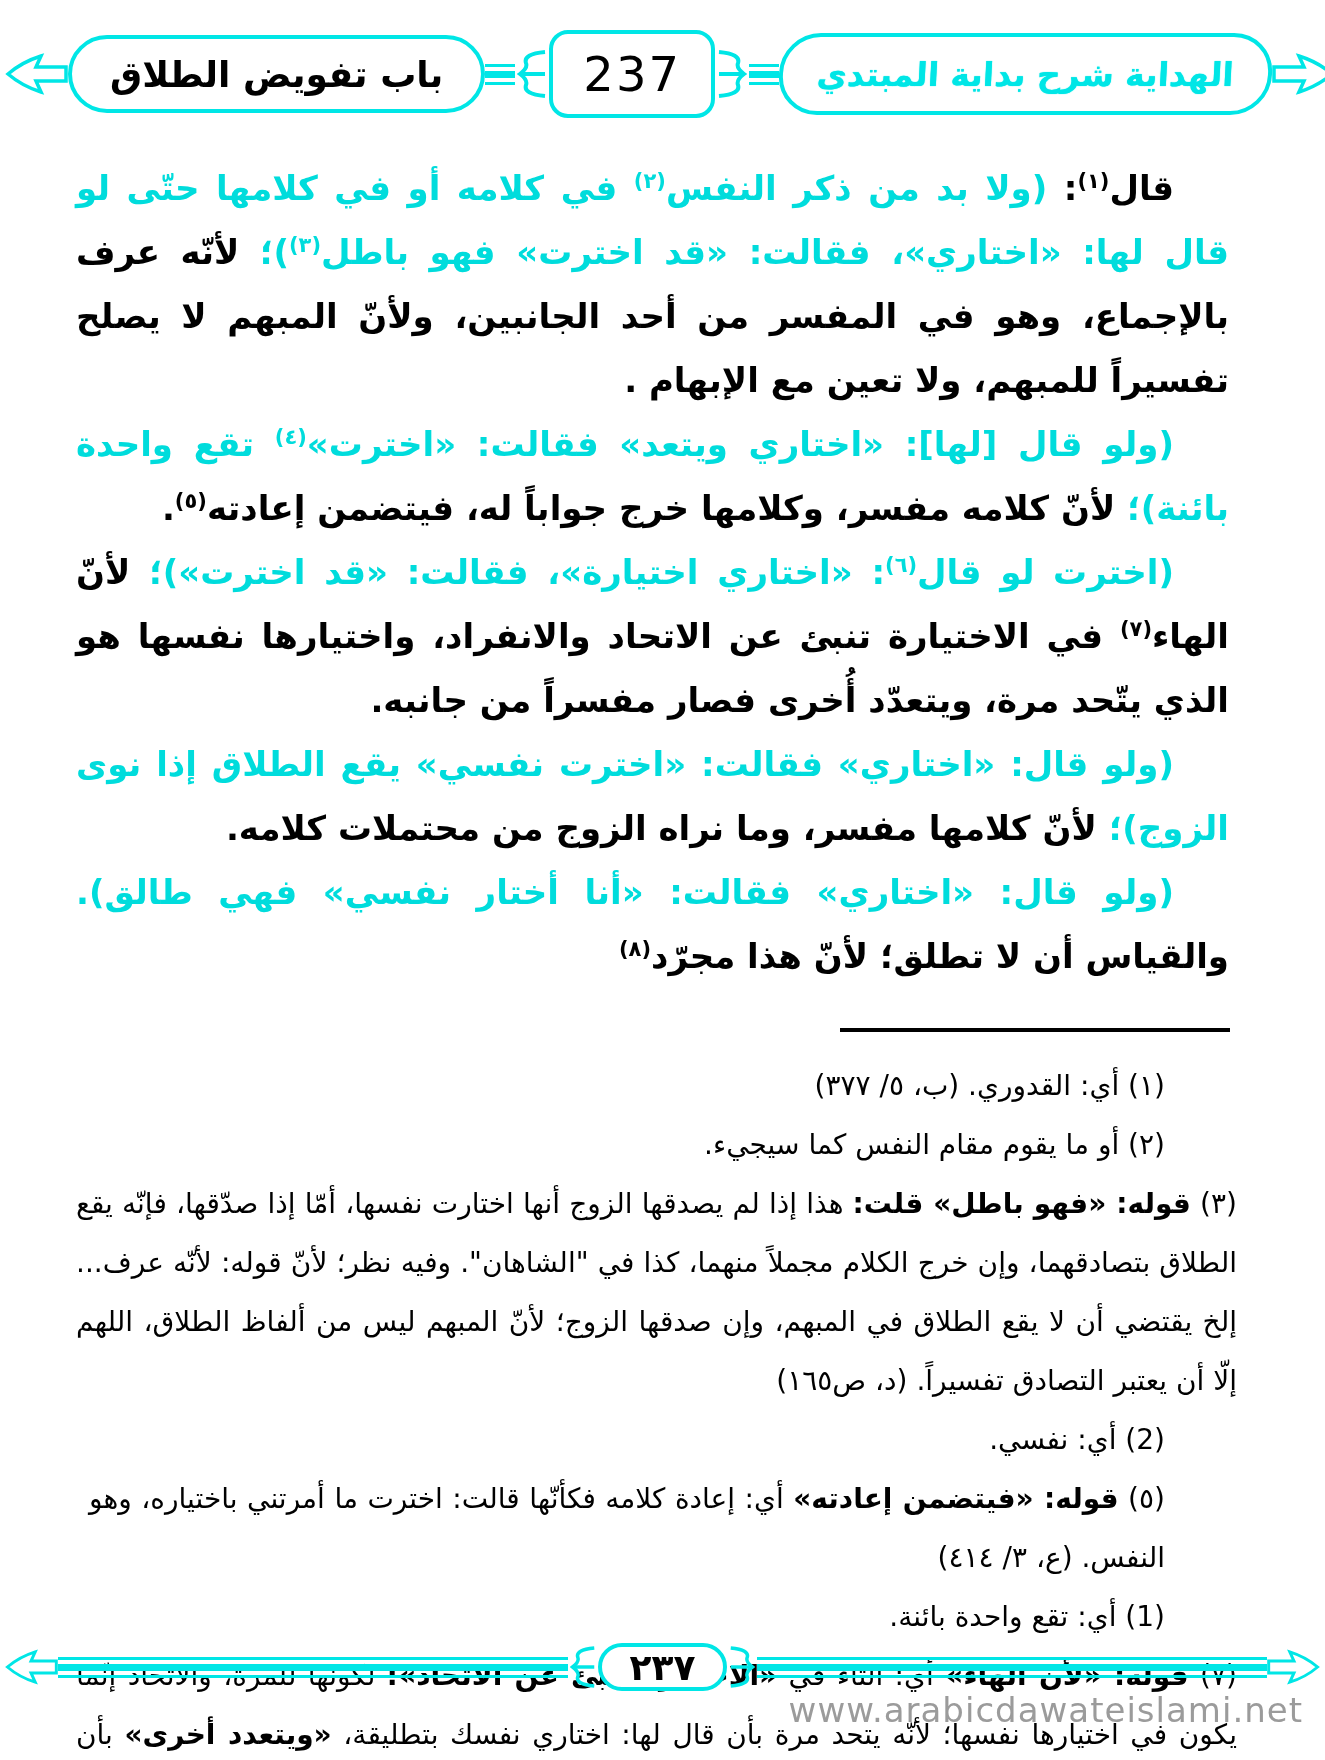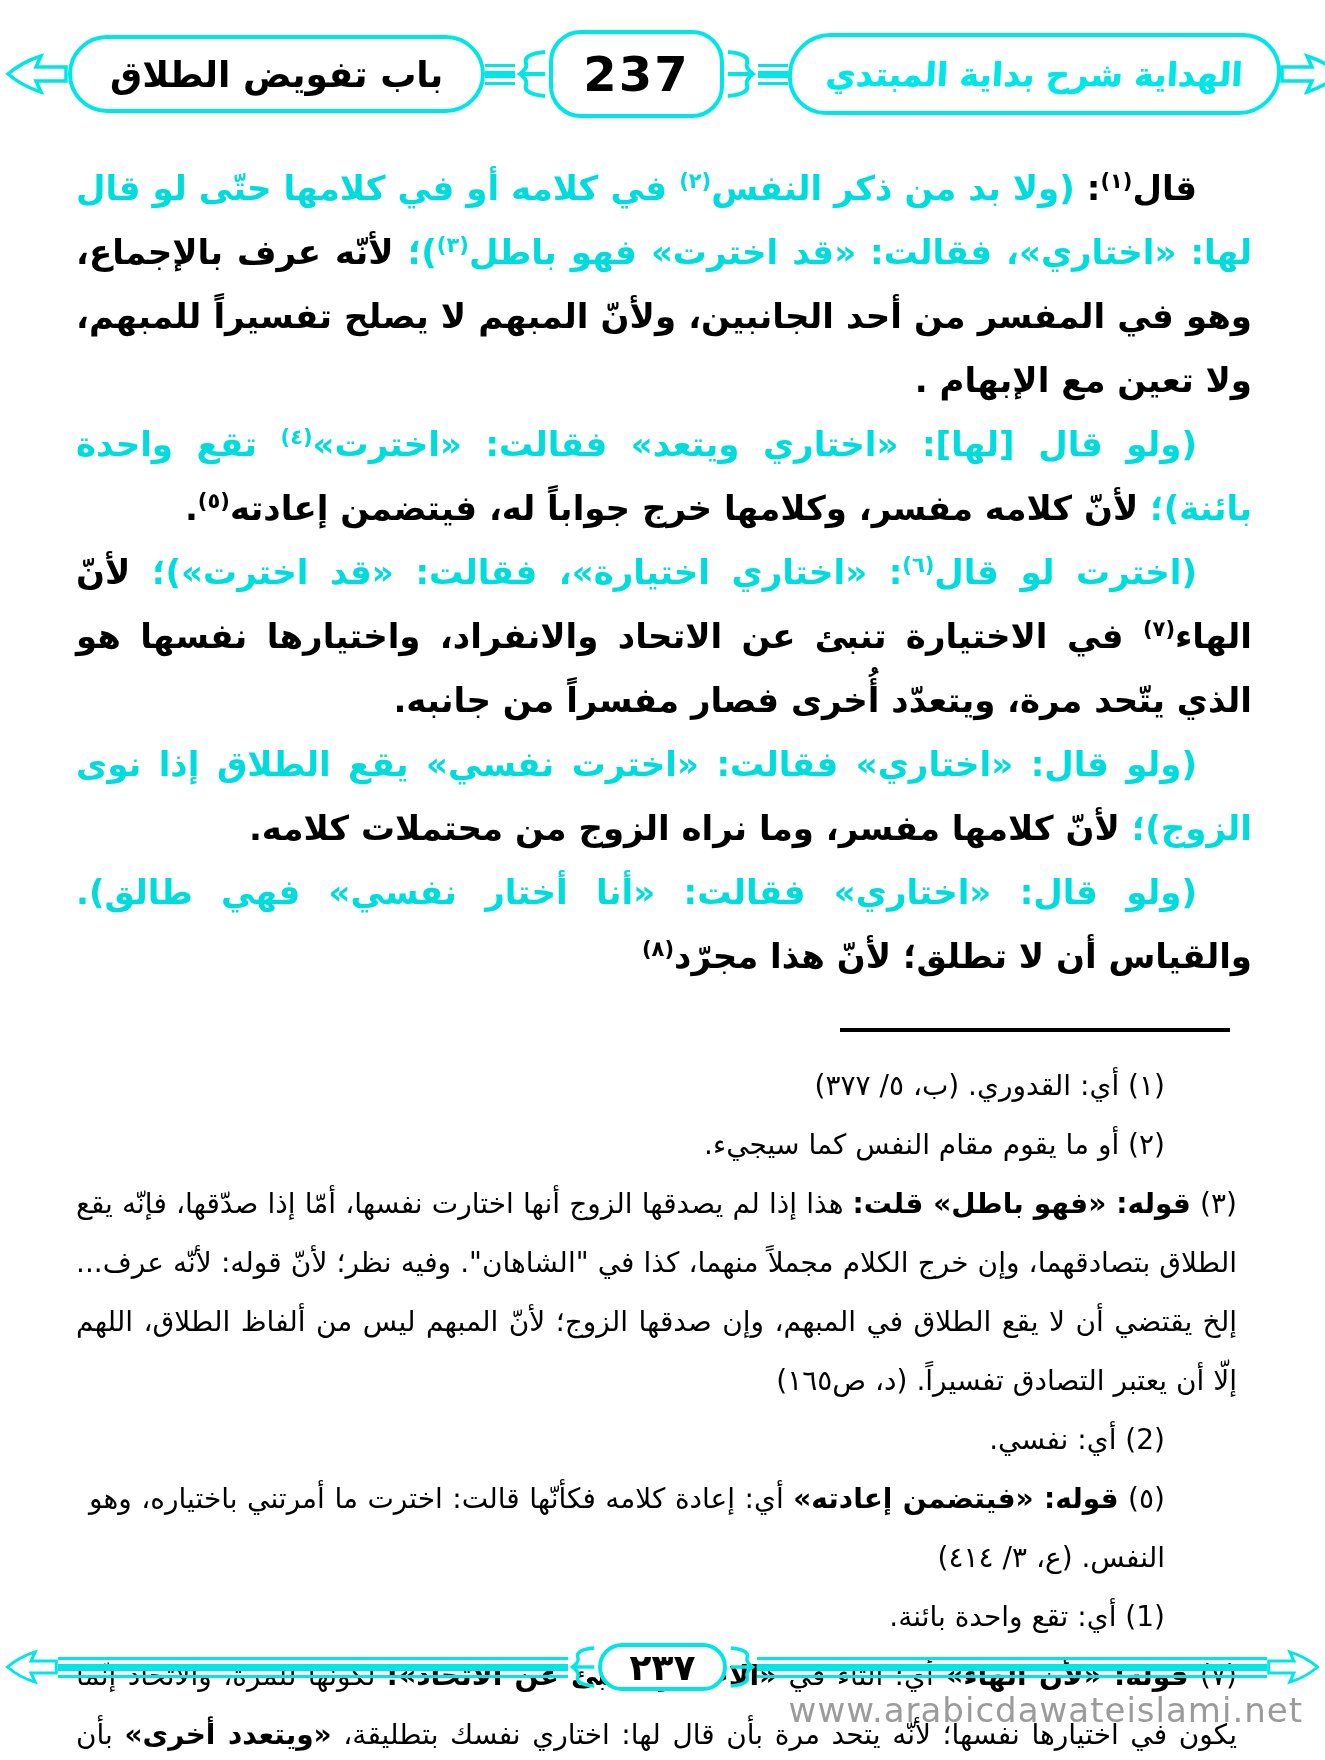--- a/index.html
+++ b/index.html
@@ -36,43 +36,43 @@
     border:4px solid var(--accent);
     display:flex;align-items:center;justify-content:center;
     white-space:nowrap;
   }
   .header-band{margin-top:26px;height:96px;}
   .cart-chapter{
     border-radius:40px;height:78px;padding:0 38px;
     font-size:36px;font-weight:bold;color:var(--ink);
   }
   .cart-pagenum{
-    border-radius:32px;height:88px;padding:0 30px;
-    font-size:48px;font-weight:bold;letter-spacing:2px;
+    border-radius:19px;height:88px;padding:0 30px;
+    font-size:48px;font-weight:normal;letter-spacing:2px;
   }
   .cart-book{
     border-radius:40px;height:82px;padding:0 34px;
     font-size:33px;font-weight:bold;
     color:var(--accent);
     text-shadow:0 0 1px var(--accent);
     transform:skewX(-3deg);
   }
   .footer-band{
     position:absolute;left:0;right:0;top:1632px;height:70px;
   }
   .cart-pagenum-footer{
     border-radius:24px;height:48px;padding:0 28px;
     font-size:36px;font-weight:bold;
   }
   .finial{flex:0 0 auto;}
   .fork{flex:0 0 auto;margin:0 2px;}
   
   .body-text{
     direction:rtl;
-    margin:34px 73px 0 76px;
+    margin:34px 96px 0 76px;
     font-size:34px;font-weight:bold;
     line-height:64px;
     text-align:justify;
   }
   .body-text p{text-indent:55px;}
   .cyan{color:var(--cyan-text);}
   .sup{font-size:21px;vertical-align:super;line-height:0;}
   
   .fn-sep{
     width:390px;height:4px;background:#000;

